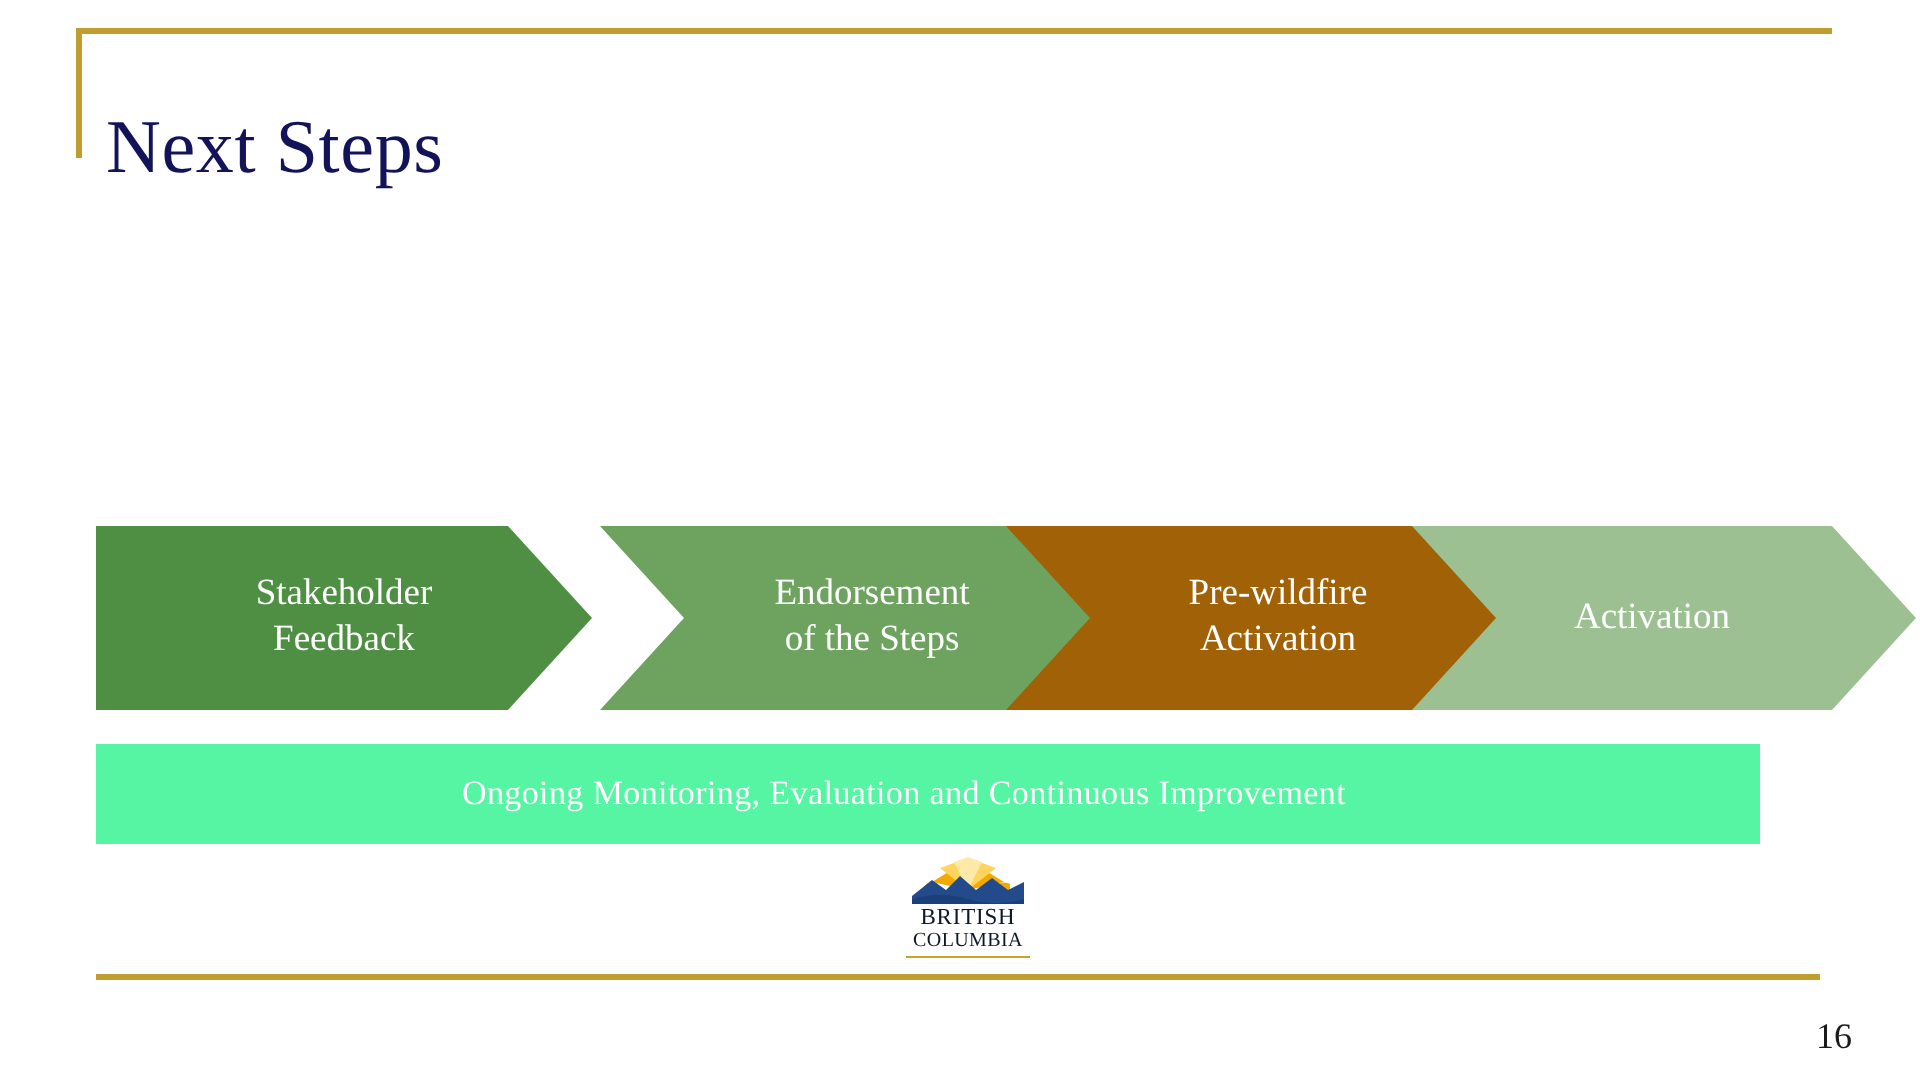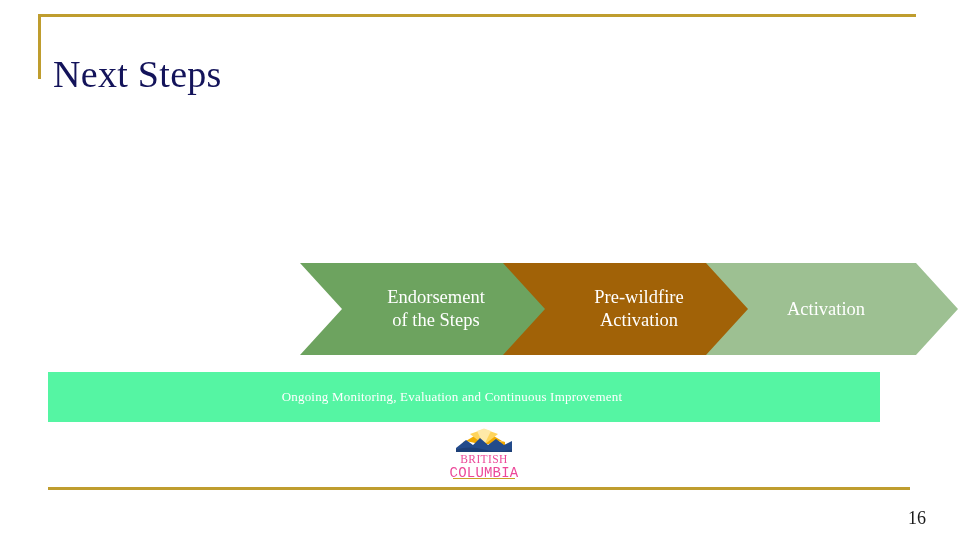--- a/index.html
+++ b/index.html
@@ -109,21 +109,21 @@
     width: 832px;
     height: 50px;
     background: #55F5A3;
     display: flex;
     align-items: center;
     justify-content: center;
   }
   .ongoing-banner .banner-label {
     color: #ffffff;
     font-family: "Liberation Serif", serif;
-    font-size: 13px;
+    font-size: 17px;
     letter-spacing: 0.2px;
     white-space: nowrap;
     transform: translateX(-12px);
   }
 
   
   .bc-logo {
     position: absolute;
     left: 446px;
     top: 428px;
@@ -131,33 +131,32 @@
     height: 50px;
   }
   .bc-logo svg { display: block; }
   .bc-wordmark {
     position: absolute;
     left: 0;
     top: 26px;
     width: 76px;
     text-align: center;
     font-family: "Liberation Serif", serif;
-    color: #ec4899;
+    color: #0f172a;
     line-height: 1.0;
   }
   .bc-wordmark .wm-1 {
     display: block;
     font-size: 11.5px;
     letter-spacing: 0.4px;
   }
   .bc-wordmark .wm-2 {
     display: block;
-    font-size: 14px;
+    font-size: 10px;
     letter-spacing: 0.2px;
-    font-family: Liberation Mono, monospace;
   }
   .bc-underline {
     position: absolute;
     left: 7px;
     top: 50px;
     width: 62px;
     height: 1px;
     background: #C9A227;
   }
 
@@ -182,20 +181,26 @@
 </head>
 <body>
 
 <div class="title-rule-top"></div>
 <div class="title-rule-left"></div>
 
 <div class="page-title">Next Steps</div>
 
 <div class="chevron-band">
 
+  <div class="chevron step-0">
+    <span class="chev-label">
+      <span>Stakeholder</span><br>
+      <span>Feedback</span>
+    </span>
+  </div>
 
   <div class="chevron step-1">
     <span class="chev-label">
       <span>Endorsement</span><br>
       <span>of the Steps</span>
     </span>
   </div>
 
   <div class="chevron step-2">
     <span class="chev-label">

